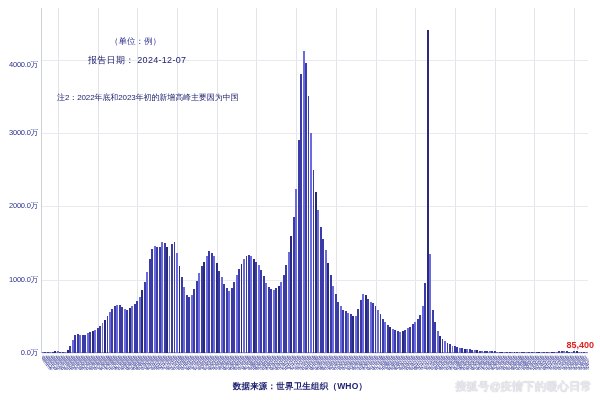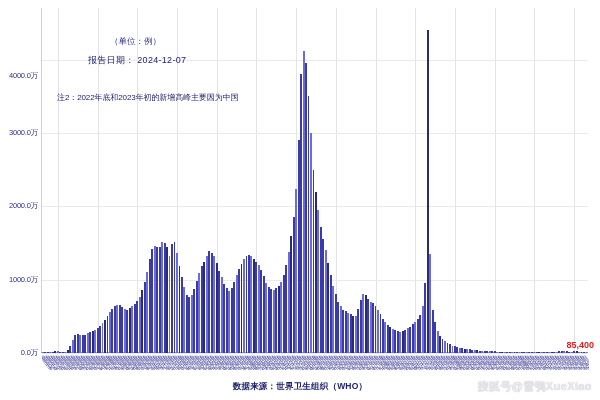--- a/index.html
+++ b/index.html
@@ -224,21 +224,21 @@
           <div class="hgrid" style="top: 125px;"></div>
           <div class="hgrid" style="top: 51.6667px;"></div>
         </div>
     </div>
 
     <div id="ylabels-host">
         <div class="ylabel" style="top: 353px;">0.0万</div>
         <div class="ylabel" style="top: 279.667px;">1000.0万</div>
         <div class="ylabel" style="top: 206.333px;">2000.0万</div>
         <div class="ylabel" style="top: 133px;">3000.0万</div>
-        <div class="ylabel" style="top: 76px;">4000.0万</div>
+        <div class="ylabel" style="top: 65px;">4000.0万</div>
       </div>
 
     <div class="bars" id="bars-host">
         <div class="bar lt" style="height: 0.6px; left: 0px; width: 1.93582px;"></div>
         <div class="bar" style="height: 0.6px; left: 2.48182px; width: 1.93582px;"></div>
         <div class="bar" style="height: 0.6px; left: 4.96364px; width: 1.93582px;"></div>
         <div class="bar lt" style="height: 0.66px; left: 7.44545px; width: 1.93582px;"></div>
         <div class="bar" style="height: 1.32px; left: 9.92727px; width: 1.93582px;"></div>
         <div class="bar dk" style="height: 1.90667px; left: 12.4091px; width: 1.93582px;"></div>
         <div class="bar lt" style="height: 2.2px; left: 14.8909px; width: 1.93582px;"></div>
@@ -681,17 +681,17 @@
         <div class="xtick" style="left: 531.109px;">2024-07-25</div>
         <div class="xtick" style="left: 533.591px;">2024-08-25</div>
         <div class="xtick" style="left: 536.073px;">2024-09-25</div>
         <div class="xtick" style="left: 538.555px;">2024-10-25</div>
         <div class="xtick" style="left: 541.036px;">2024-11-25</div>
         <div class="xtick" style="left: 543.518px;">2024-12-07</div>
       </div>
 
     <div class="source">数据来源：世界卫生组织（WHO）</div>
 
-    <div class="watermark">搜狐号@雪鸮XueXiao</div>
+    <div class="watermark">搜狐号@疫情下的暖心日常</div>
   </div>
 
 
 </div>
 
 </body></html>

